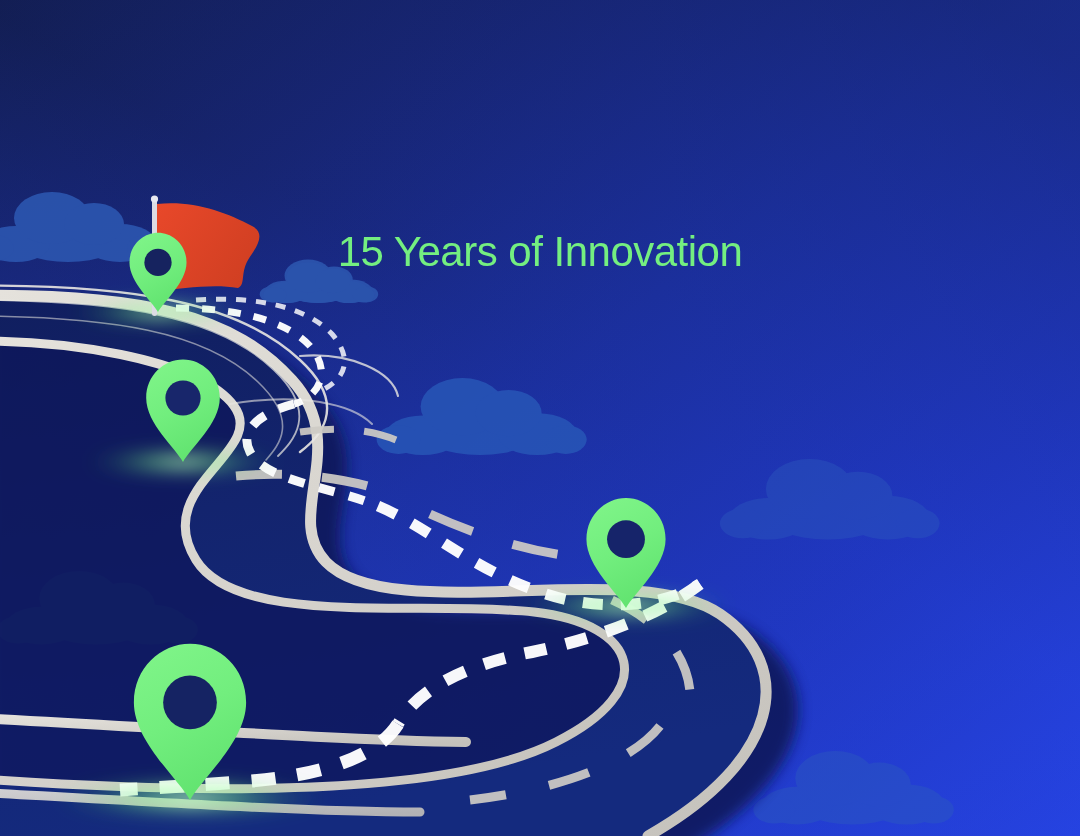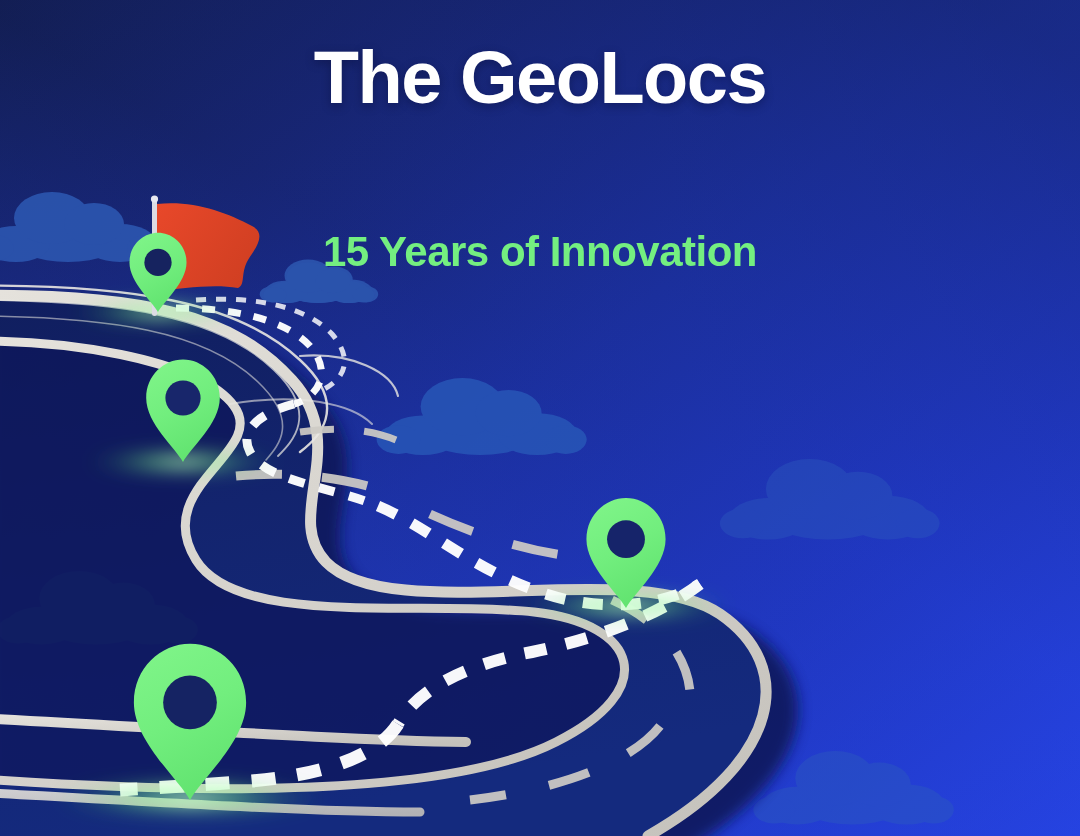--- a/index.html
+++ b/index.html
@@ -50,21 +50,21 @@
     display: block;
   }
   .subtitle {
     position: absolute;
     left: 0;
     top: 228px;
     width: 1080px;
     text-align: center;
     color: #74ef80;
     font-size: 42px;
-    font-weight: bold;
+    font-weight: normal;
     letter-spacing: -0.5px;
   }
 </style>
 </head>
 <body>
 
 <div id="poster">
 
   <svg class="layer" viewBox="0 0 1080 836">
     <defs>
@@ -264,18 +264,17 @@
       </g>
     </g>
 
     <g transform="translate(318,274) scale(0.58)" fill="#2b54ad" opacity="0.98">
       <use href="#cloudShape"></use>
     </g>
   </svg>
 
   <div class="text-layer">
     <div class="title">
-      <span class="title-line">The GeoLocs</span>
     </div>
     <div class="subtitle">15 Years of Innovation</div>
   </div>
 
 </div>
 
 </body></html>

